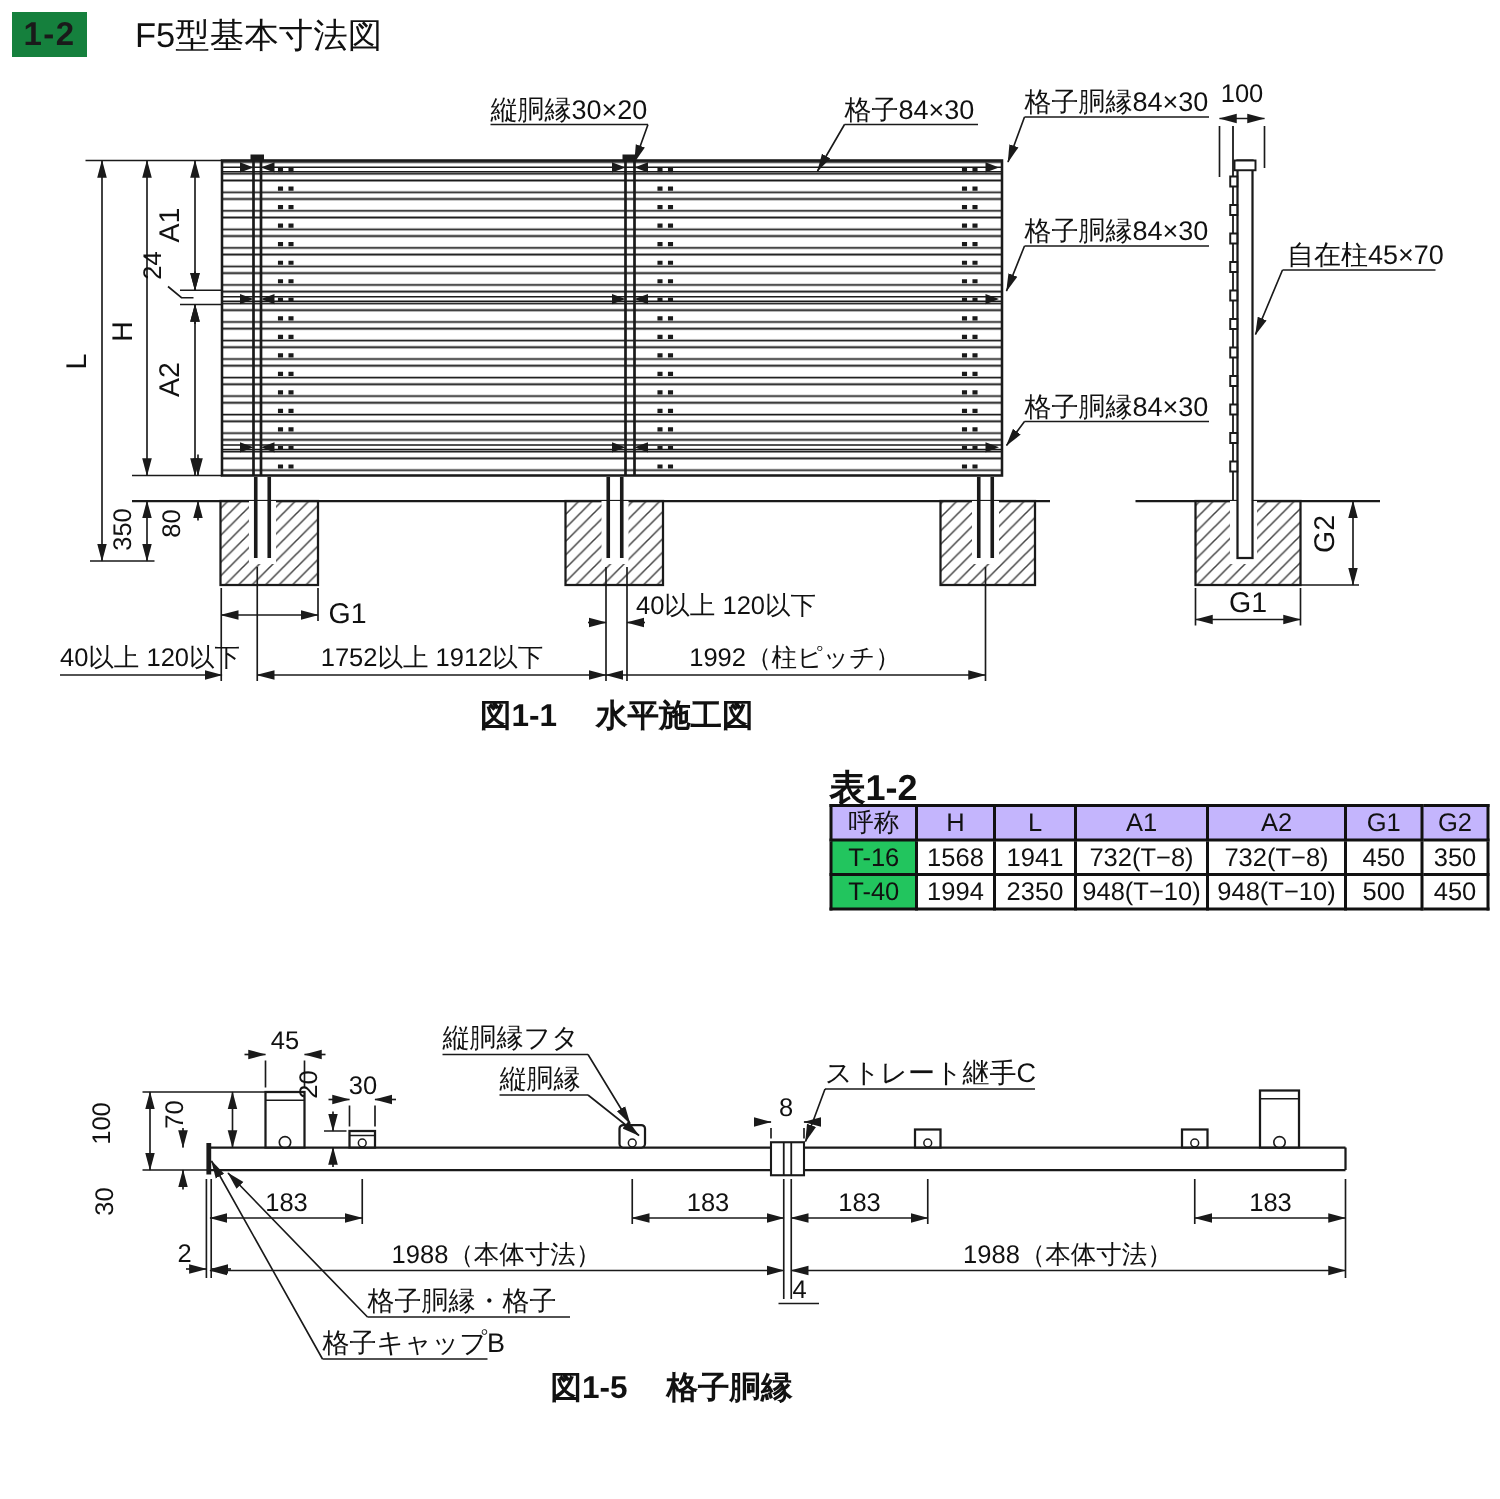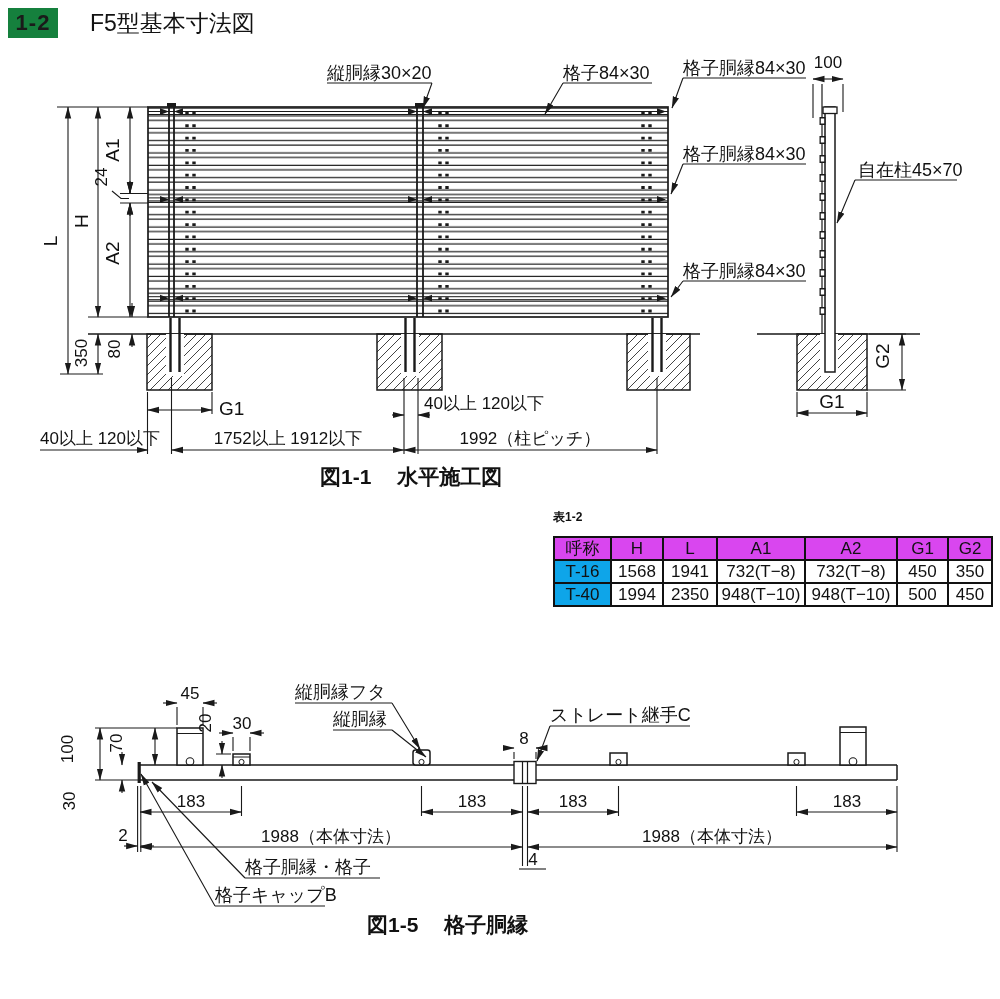--- a/index.html
+++ b/index.html
@@ -7,26 +7,26 @@
        font-family:"Liberation Sans","DejaVu Sans",sans-serif;color:#111;}
   .abs{position:absolute;}
   
   .hdr-badge{left:8px;top:8px;width:50px;height:30px;background:#15803d;color:#1a1a1a;
              font-size:22px;font-weight:bold;text-align:center;line-height:30px;letter-spacing:1px;}
   .hdr-title{left:90px;top:8px;font-size:23px;font-weight:normal;line-height:30px;}
   
   .fig-caption{font-size:21px;font-weight:bold;white-space:nowrap;}
   .fig-caption .gap{display:inline-block;width:26px;}
   
-  .tbl-title{left:553px;top:509px;font-size:12px;font-weight:bold;}
+  .tbl-title{left:553px;top:509px;font-size:24px;font-weight:bold;}
   table.spec{left:553px;top:536px;border-collapse:collapse;table-layout:fixed;}
   table.spec th,table.spec td{border:2px solid #111;font-size:17px;font-weight:normal;
         text-align:center;padding:0 1px;height:21px;line-height:21px;white-space:nowrap;}
-  table.spec th{background:#d946ef;}
-  table.spec td.rowhdr{background:#0ea5e9;}
+  table.spec th{background:#c4b5fd;}
+  table.spec td.rowhdr{background:#22c55e;}
   svg{position:absolute;left:0;overflow:visible;}
   svg text{font-size:17px;fill:#111;}
   text.pl{font-size:18px;}
   text.big{font-size:19px;}
 </style>
 </head>
 <body>
 
 <div class="abs hdr-badge">1-2</div>
 <div class="abs hdr-title">F5型基本寸法図</div>

